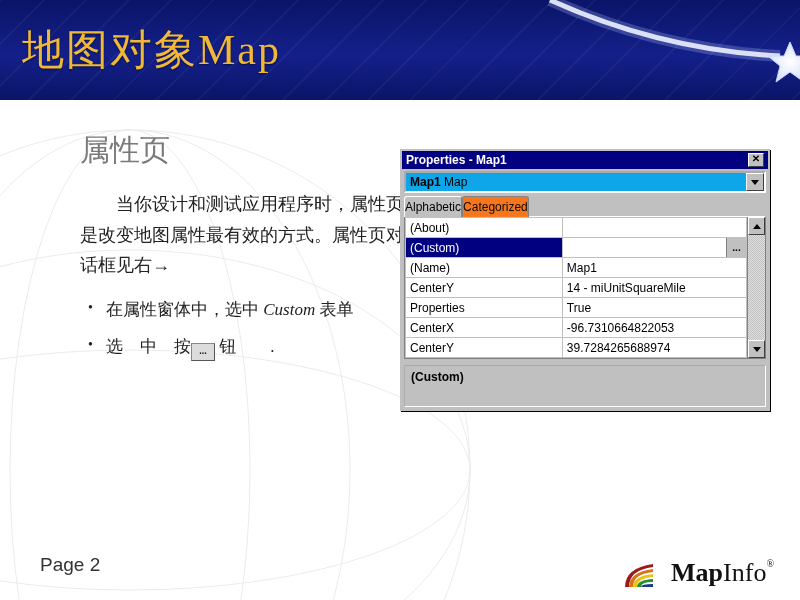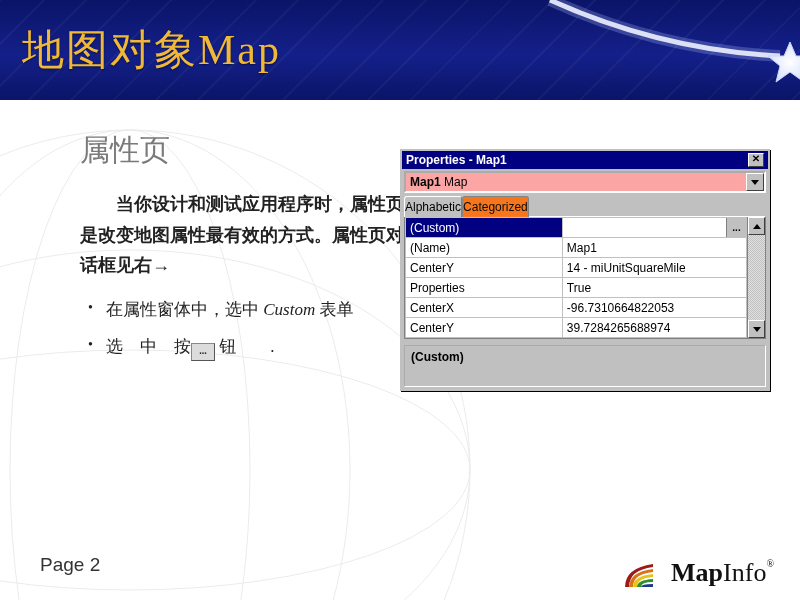--- a/index.html
+++ b/index.html
@@ -37,21 +37,20 @@
     margin-left: 40px;
   }
   .subtitle {
     font-size: 30px; color: #7a7a7a; font-family: "SimSun", serif;
     margin-bottom: 18px;
   }
   .body-text {
     width: 330px;
     font-size: 18px; line-height: 1.7; color: #222;
     text-indent: 2em;
-    font-weight: bold;
   }
   ul.bullets {
     margin-top: 10px; margin-left: 8px; width: 330px;
     list-style: none;
   }
   ul.bullets li {
     font-size: 17px; line-height: 2.2; color: #222;
     padding-left: 18px; position: relative;
   }
   ul.bullets li::before {
@@ -81,21 +80,21 @@
     font-weight: bold;
   }
   .titlebar .title-text { flex: 1; }
   .titlebar .close-btn {
     width: 16px; height: 14px; background: #c0c0c0;
     border: 1px solid #fff; border-right-color:#404040; border-bottom-color:#404040;
     color: #000; font-weight: bold; font-size: 10px; line-height: 10px; text-align: center;
     font-family: "Marlett", sans-serif;
   }
   .combo {
-    margin: 2px; background: #fca5a5; border: 2px inset #fff;
+    margin: 2px; background: #0ea5e9; border: 2px inset #fff;
     display: flex; align-items: center; height: 22px;
   }
   .combo .combo-text { flex: 1; padding: 0 4px; }
   .combo .combo-text b { font-weight: bold; }
   .combo .combo-arrow {
     width: 18px; height: 18px; background: #c0c0c0;
     border: 1px solid #fff; border-right-color:#404040; border-bottom-color:#404040;
     display: flex; align-items: center; justify-content: center;
   }
   .combo .combo-arrow::after {
@@ -227,20 +226,24 @@
     </span>
     <span class="combo-arrow"></span>
   </div>
   <div class="tabs">
     <div class="tab active">Alphabetic</div>
     <div class="tab inactive">Categorized</div>
   </div>
   <div class="grid-wrap">
     <table class="grid">
       <tbody id="grid-body">
+          <tr>
+            <td class="namecol">(About)</td>
+            <td class="valcol"></td>
+          </tr>
           <tr class="selected">
             <td class="namecol">(Custom)</td>
             <td class="valcol">
               <span class="ell-btn">...</span>
             </td>
           </tr>
           <tr>
             <td class="namecol">(Name)</td>
             <td class="valcol">Map1</td>
           </tr>

